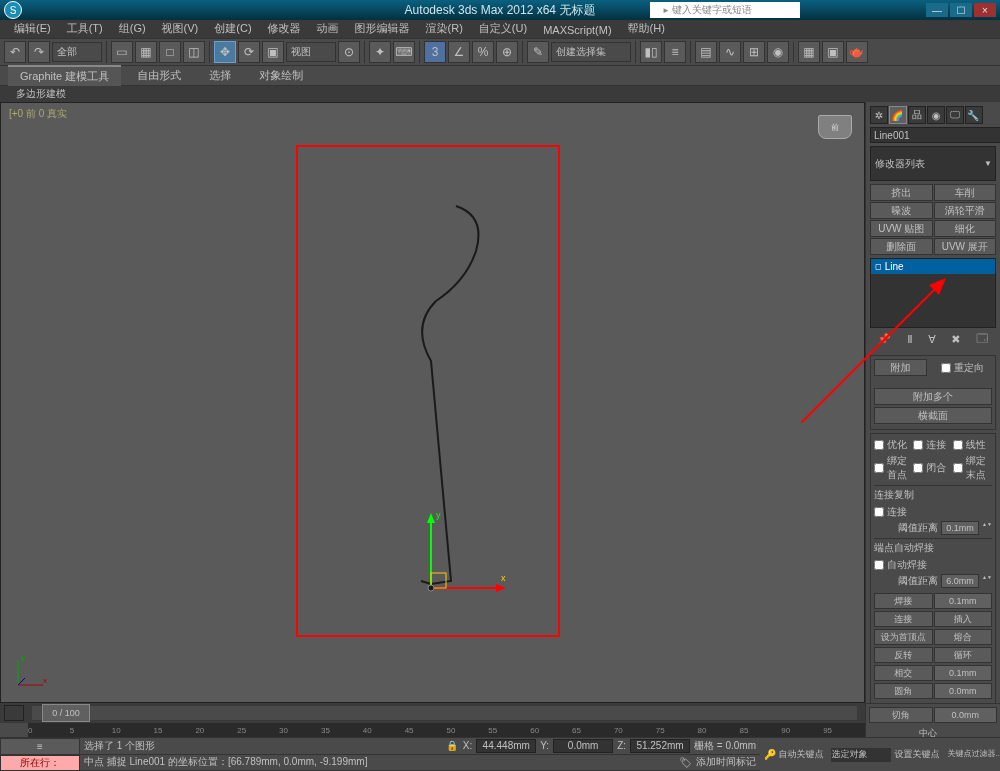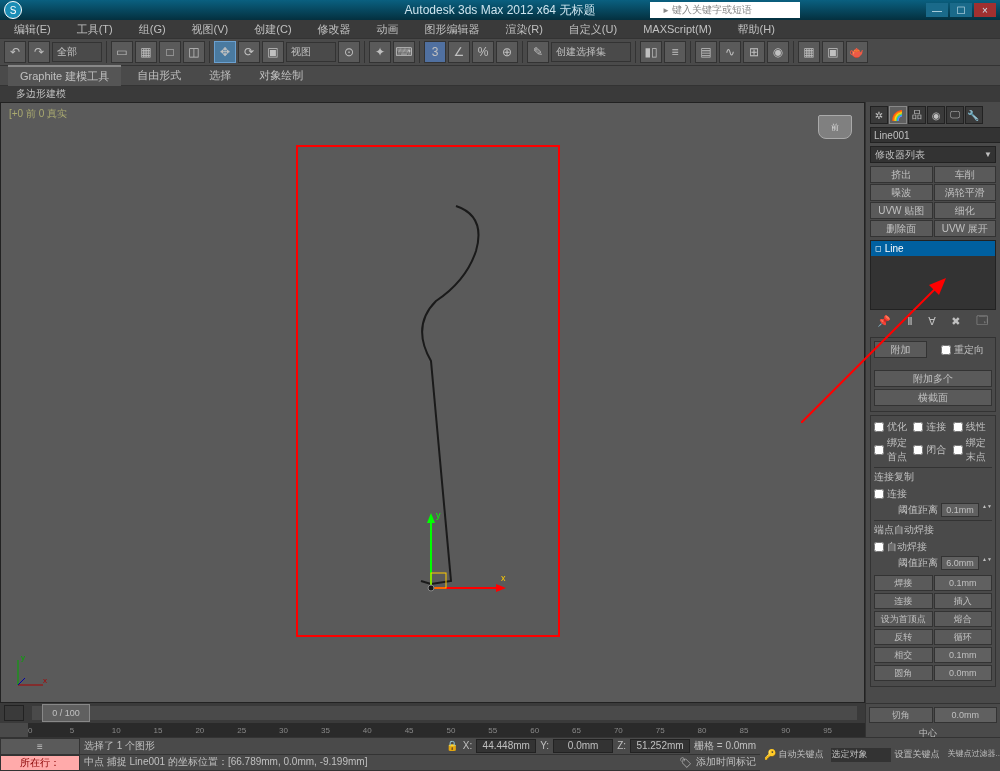--- a/index.html
+++ b/index.html
@@ -5,21 +5,21 @@
 * { margin: 0; padding: 0; box-sizing: border-box; font-family: "Microsoft YaHei", Arial, sans-serif; }
 body { width: 1000px; height: 771px; background: #4a4a4a; color: #c0c0c0; font-size: 11px; overflow: hidden; position: relative; }
 .titlebar { height: 20px; background: linear-gradient(#0a6080, #04303f); display: flex; align-items: center; padding: 0 4px; position: relative; }
 .titlebar .logo { width: 18px; height: 18px; background: #1a8db5; border-radius: 50%; border: 1px solid #fff; display: flex; align-items: center; justify-content: center; color: #fff; font-size: 10px; margin-right: 8px; }
 .titlebar .title { position: absolute; left: 50%; transform: translateX(-50%); color: #cde4ee; font-size: 12px; }
 .titlebar .search { position: absolute; right: 200px; width: 150px; height: 16px; background: #fff; color: #888; font-size: 10px; padding: 0 12px; display: flex; align-items: center; }
 .titlebar .search::before { content: "►"; font-size: 8px; margin-right: 2px; color: #888; }
 .titlebar .winbtns { position: absolute; right: 4px; display: flex; gap: 2px; }
 .titlebar .winbtns span { width: 22px; height: 14px; background: #1a6a8a; display: flex; align-items: center; justify-content: center; color: #cde4ee; font-size: 10px; cursor: pointer; }
 .titlebar .winbtns span:last-child { background: #a03030; }
-.menubar { height: 18px; background: #3a3a3a; display: flex; align-items: center; padding: 0 8px; gap: 14px; }
+.menubar { height: 18px; background: #3a3a3a; display: flex; align-items: flex-end; padding: 0 8px; gap: 4px; }
 .menubar .menuitem { padding: 2px 6px; font-size: 11px; cursor: pointer; }
 .toolbar1 { height: 28px; background: #4a4a4a; border-top: 1px solid #333; border-bottom: 1px solid #333; display: flex; align-items: center; padding: 0 4px; gap: 2px; }
 .tbtn { width: 22px; height: 22px; background: #5a5a5a; border: 1px solid #333; display: flex; align-items: center; justify-content: center; cursor: pointer; font-size: 12px; }
 .tbtn.active { background: #4a7aa0; border: 1px solid #6aa0d0; }
 .tsel { height: 20px; background: #4a4a4a; border: 1px solid #333; padding: 0 4px; font-size: 10px; display: flex; align-items: center; min-width: 50px; }
 .tsep { width: 1px; height: 22px; background: #333; margin: 0 2px; }
 .tabs { height: 20px; background: #4a4a4a; display: flex; align-items: center; padding: 0 8px; gap: 4px; border-bottom: 1px solid #333; }
 .tabs .tab { padding: 2px 12px; font-size: 11px; cursor: pointer; }
 .tabs .tab.active { background: #555; border-top: 2px solid #888; }
 .subbar { height: 16px; background: #3a3a3a; padding: 0 16px; font-size: 10px; display: flex; align-items: center; }
@@ -31,21 +31,21 @@
 .gizmo { position: absolute; left: 415px; top: 400px; }
 .axis-corner { position: absolute; left: 12px; bottom: 12px; }
 .viewcube { position: absolute; right: 12px; top: 12px; width: 34px; height: 24px; background: #808080; border: 1px solid #aaa; border-radius: 2px 2px 8px 8px; display: flex; align-items: center; justify-content: center; font-size: 8px; color: #ddd; }
 .redarrow { position: absolute; left: 800px; top: 170px; pointer-events: none; }
 .sidepanel { width: 135px; background: #4a4a4a; border-left: 1px solid #333; padding: 4px; overflow: hidden; }
 .cmd-tabs { display: flex; gap: 1px; margin-bottom: 3px; }
 .cmd-tabs span { width: 18px; height: 18px; background: #3a3a3a; border: 1px solid #222; display: flex; align-items: center; justify-content: center; cursor: pointer; font-size: 10px; }
 .cmd-tabs span.active { background: #606060; border: 1px solid #888; }
 .namebox { display: flex; gap: 2px; margin-bottom: 3px; }
 .namebox input { flex: 1; height: 16px; background: #333; border: 1px solid #222; color: #c0c0c0; font-size: 10px; padding: 0 3px; }
-.modlist-sel { height: 17px; background: #333; border: 1px solid #222; display: flex; align-items: center; padding: 0 4px; font-size: 10px; margin-bottom: 3px; position: relative; }
+.modlist-sel { height: 35px; background: #333; border: 1px solid #222; display: flex; align-items: center; padding: 0 4px; font-size: 10px; margin-bottom: 3px; position: relative; }
 .modlist-sel::after { content: "▼"; position: absolute; right: 3px; font-size: 8px; }
 .btn-grid { display: grid; grid-template-columns: 1fr 1fr; gap: 1px; margin-bottom: 3px; }
 .btn-grid .pbtn { height: 17px; background: #5a5a5a; border: 1px solid #333; display: flex; align-items: center; justify-content: center; font-size: 10px; cursor: pointer; }
 .stack { height: 70px; background: #333; border: 1px solid #222; margin-bottom: 3px; }
 .stack-item { height: 15px; background: #0060a0; color: #fff; font-size: 10px; display: flex; align-items: center; padding: 0 4px; }
 .stack-item::before { content: "◻"; margin-right: 3px; font-size: 8px; }
 .stack-tools { display: flex; justify-content: space-around; height: 16px; align-items: center; margin-bottom: 8px; }
 .stack-tools span { font-size: 11px; cursor: pointer; }
 .rollout { border: 1px solid #333; background: #4a4a4a; margin-bottom: 3px; }
 .rollout-body { padding: 3px; }

